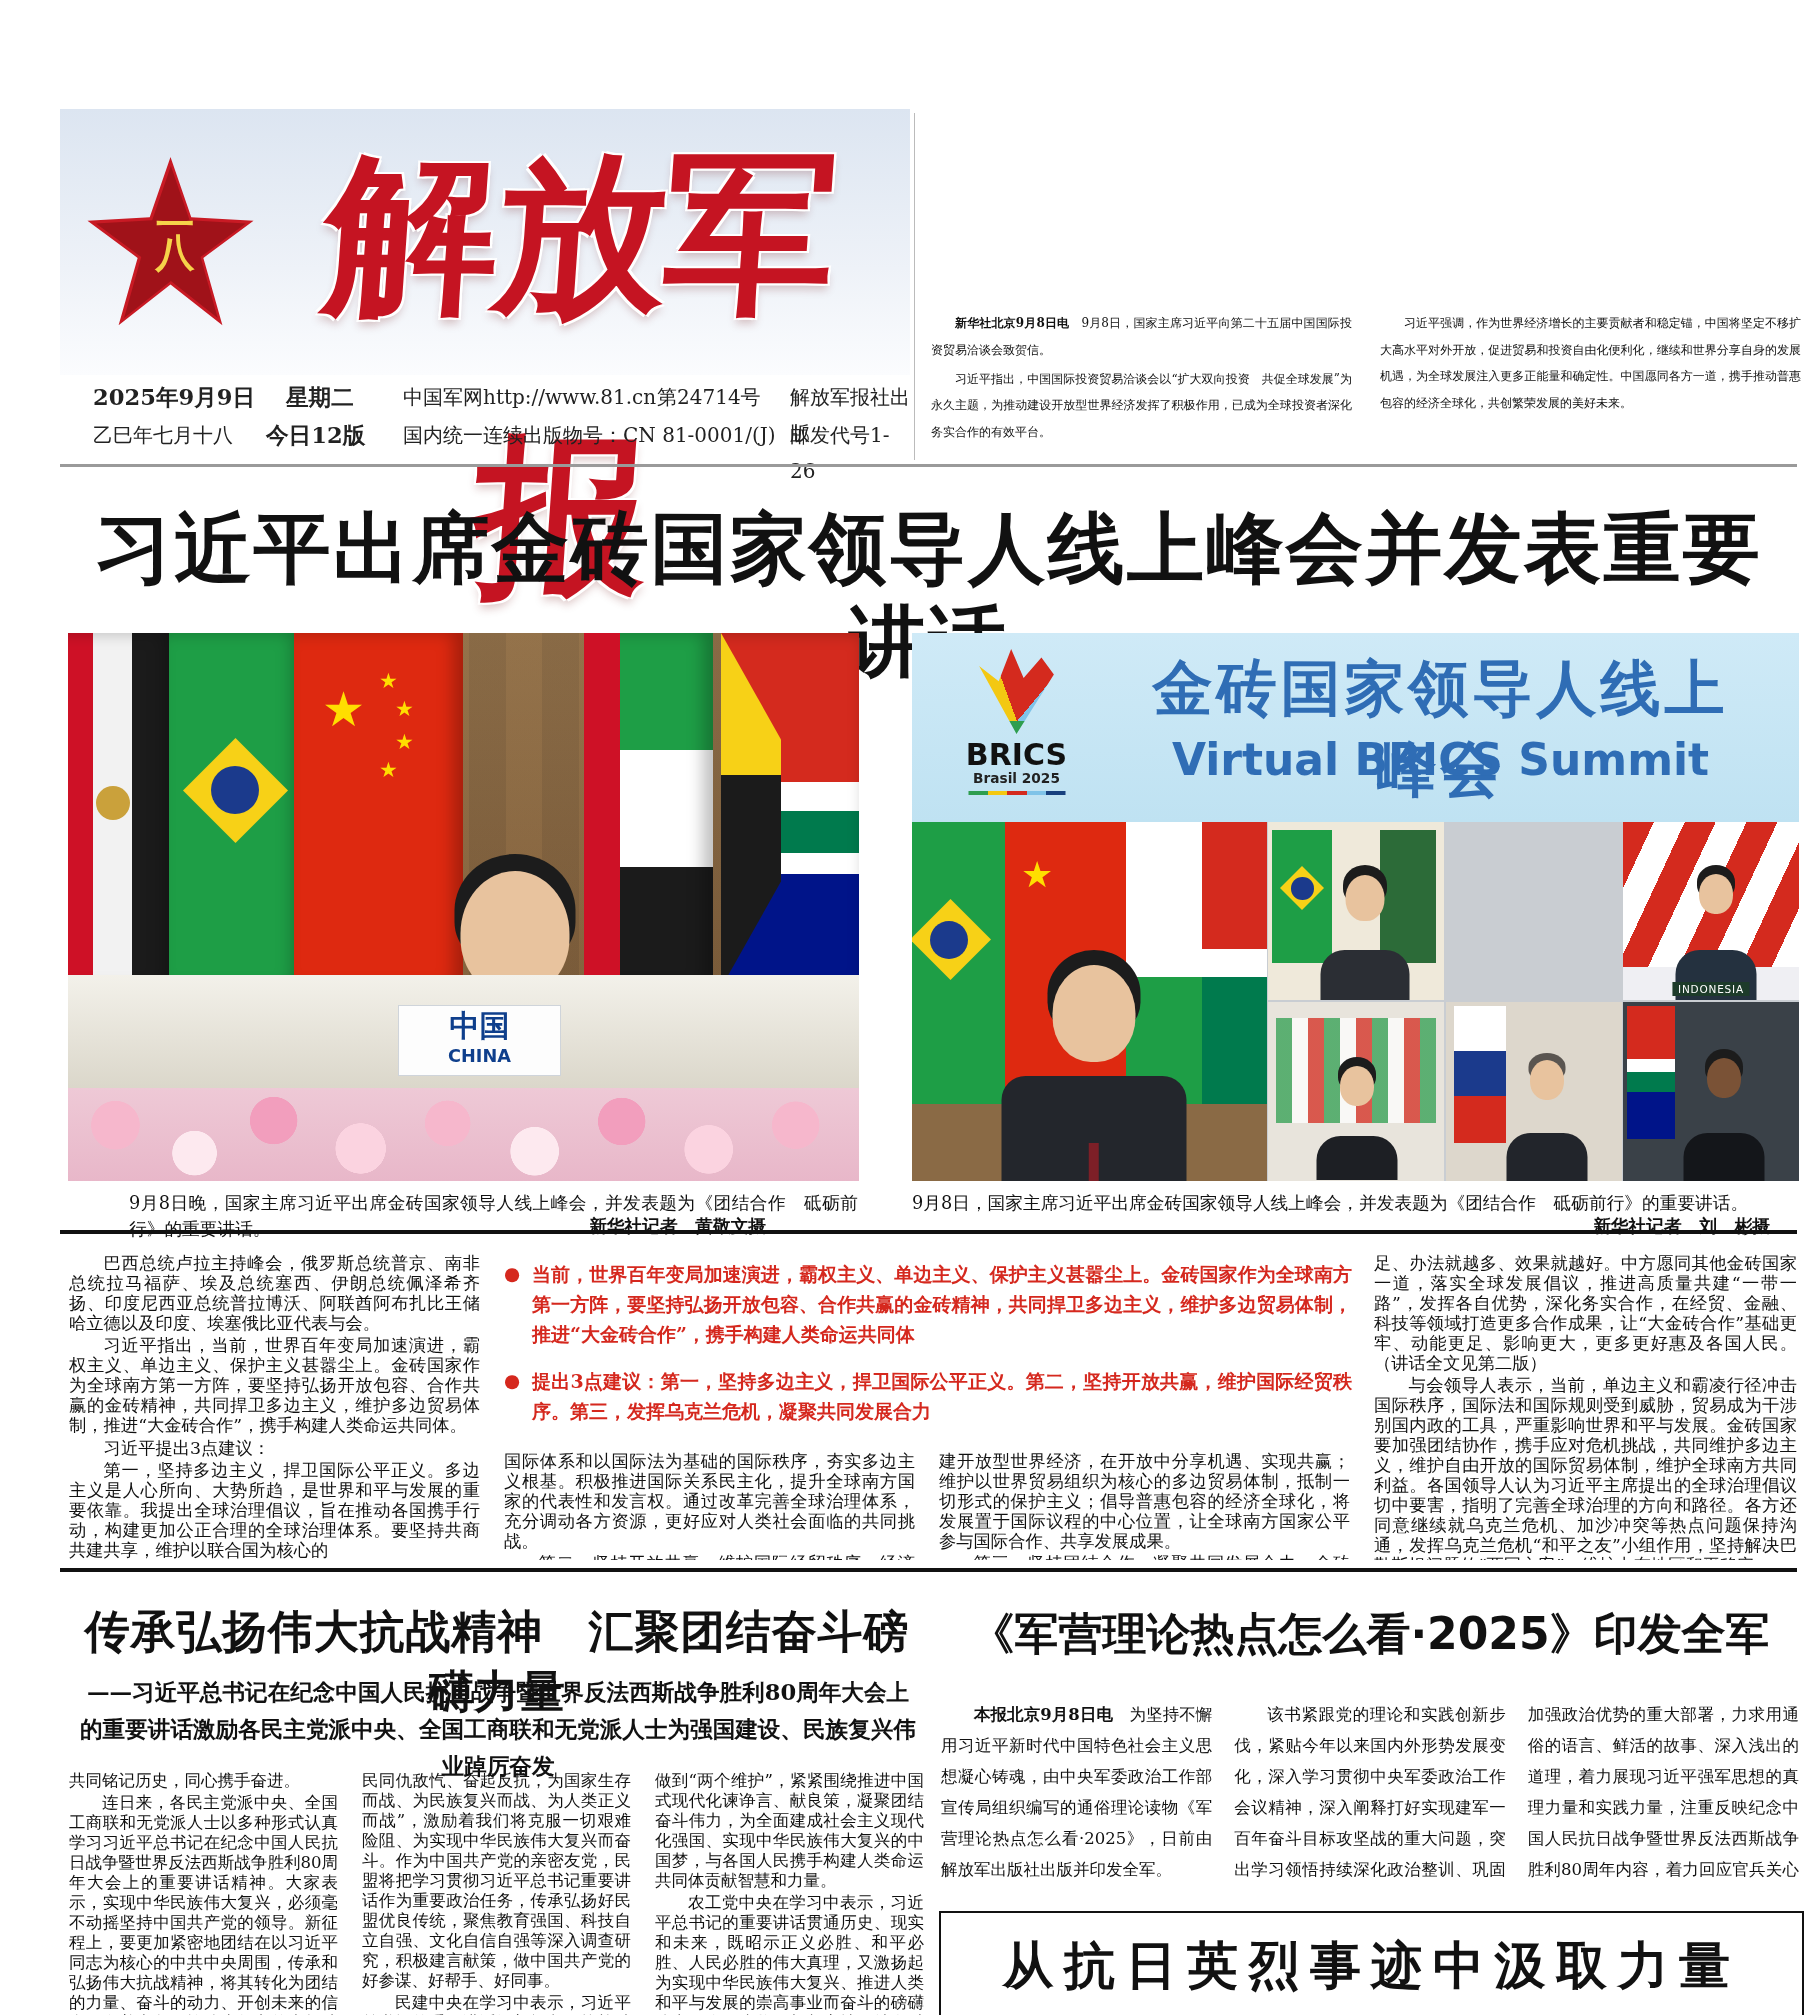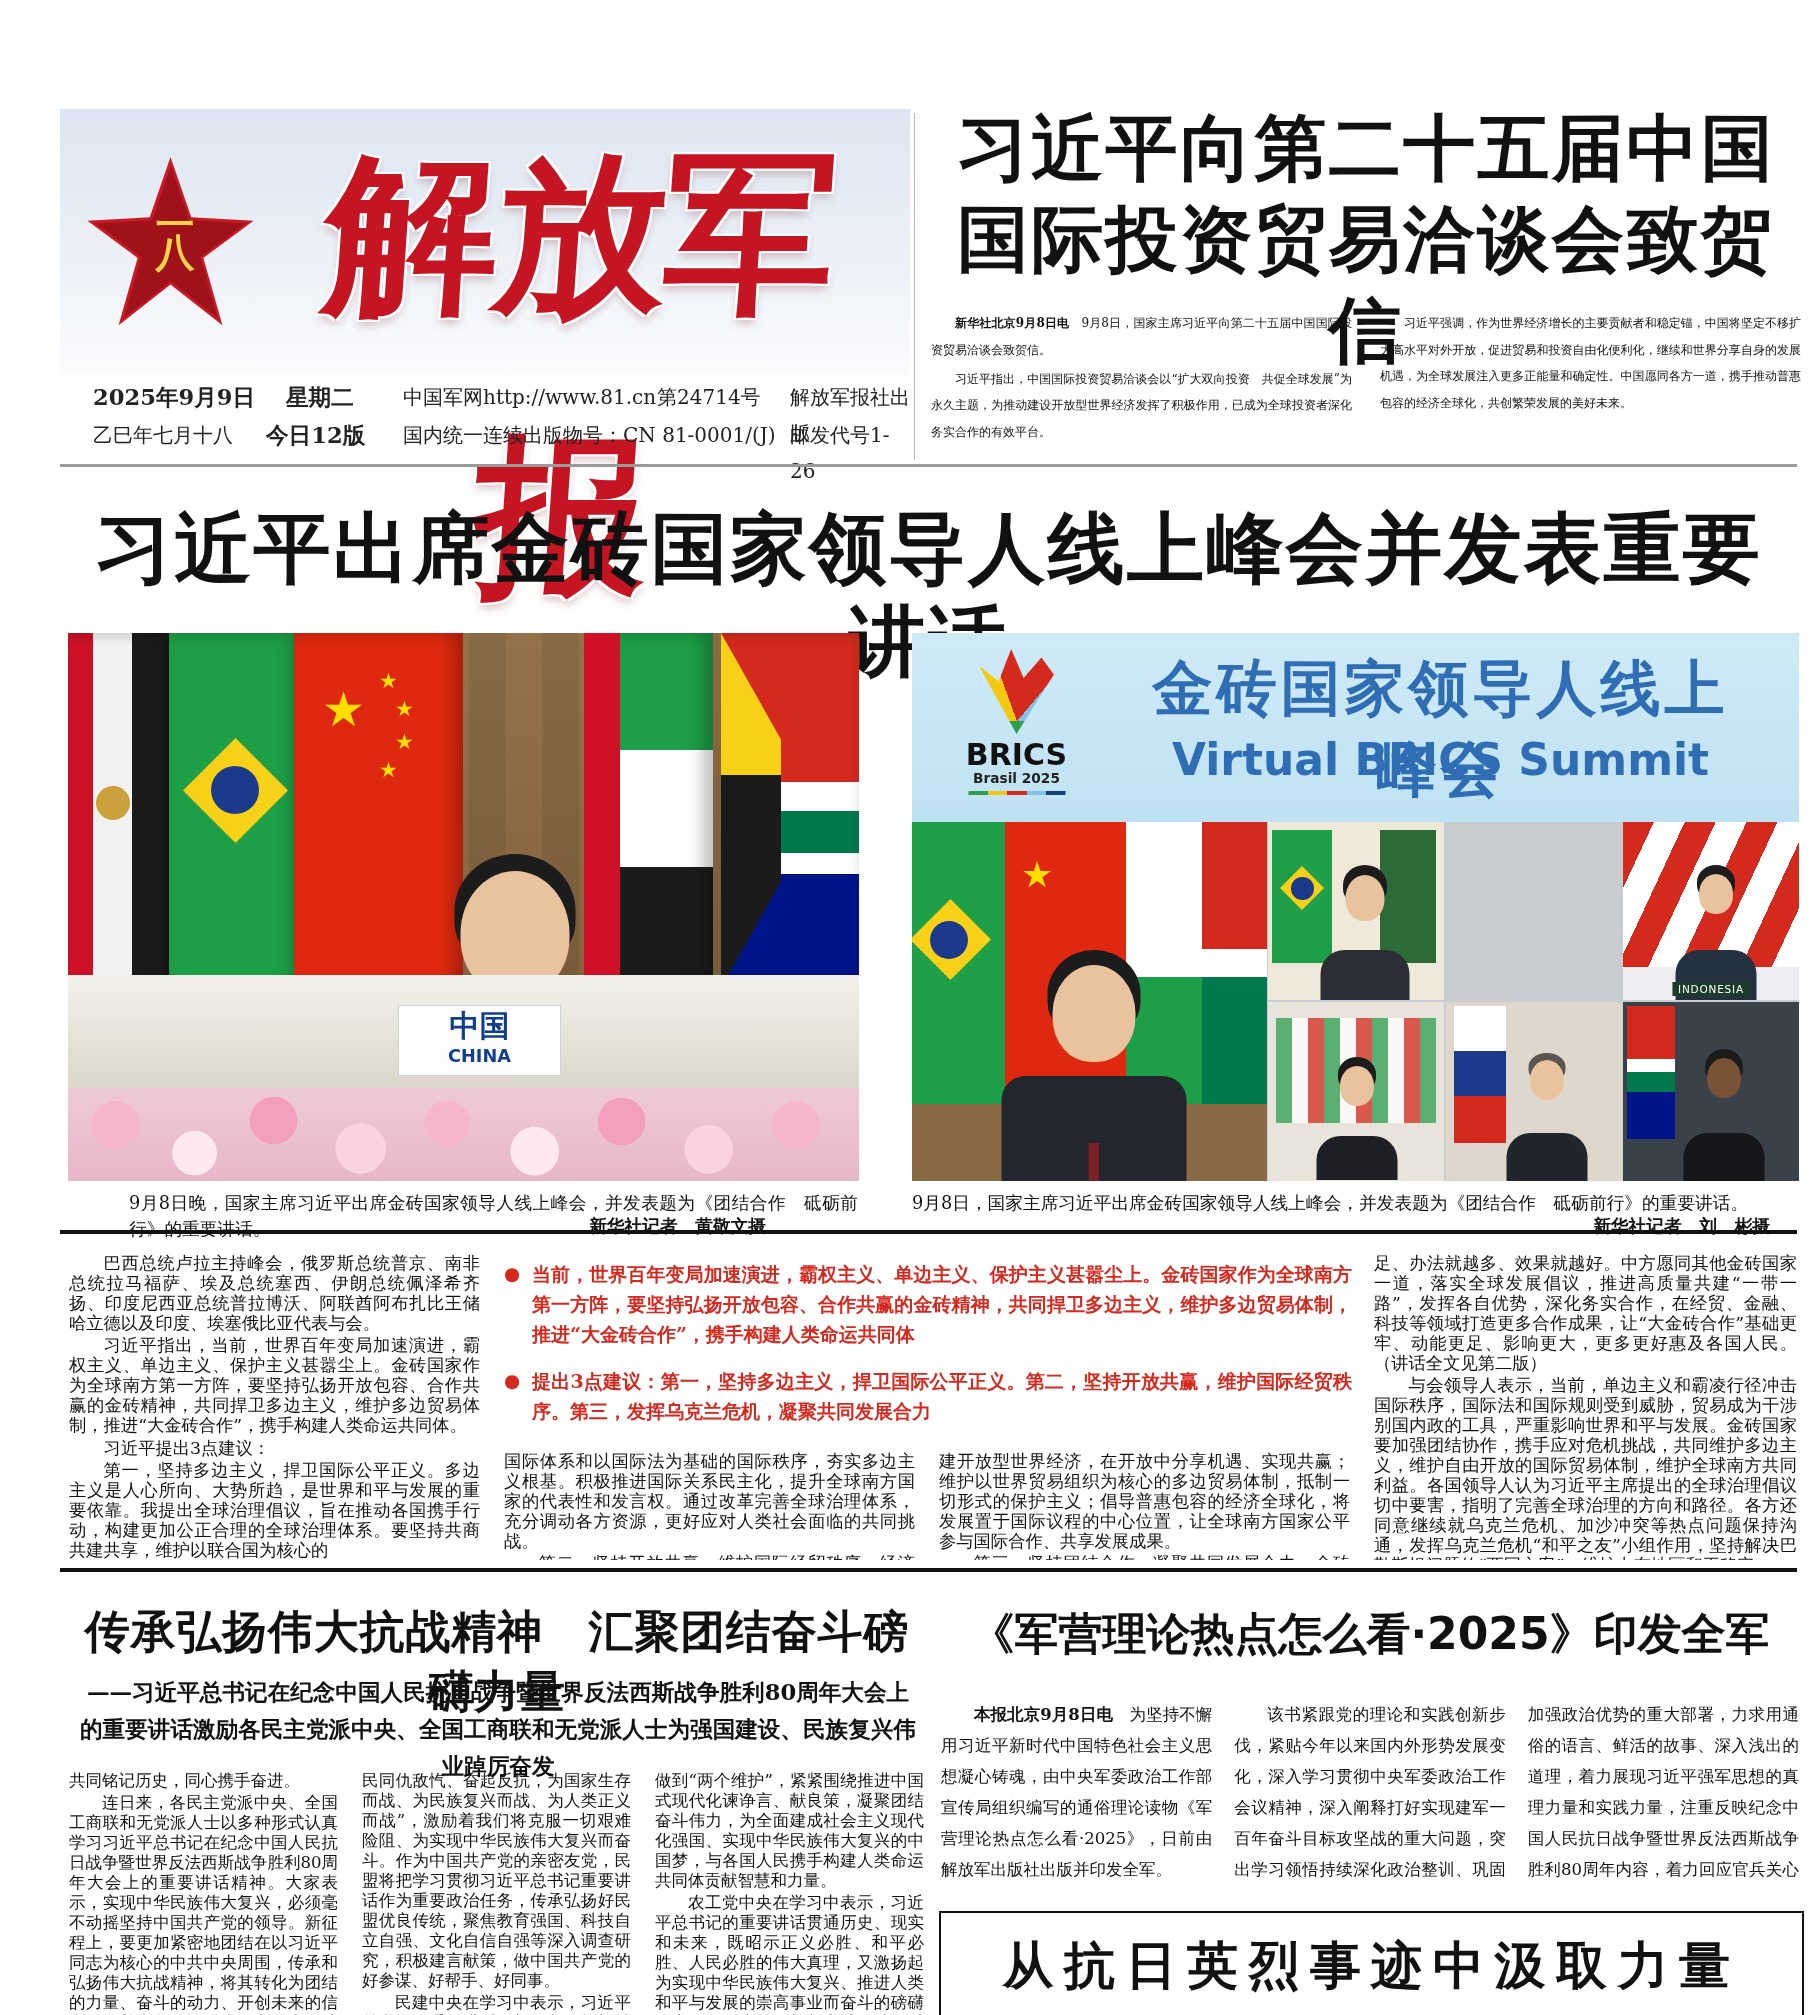--- a/index.html
+++ b/index.html
@@ -117,24 +117,20 @@
   </div>
   <div class="abs dl" style="left:93px;top:417px;width:818px;">
     <span style="position:absolute;left:0;font-size:20px;">乙巳年七月十八</span>
     <span style="position:absolute;left:173px;"><b>今日12版</b></span>
     <span style="position:absolute;left:310px;font-size:20px;">国内统一连续出版物号：CN 81-0001/(J)</span>
     <span style="position:absolute;left:697px;font-size:20px;">邮发代号1-26</span>
   </div>
   <div id="vrule-mast" class="abs"></div>
   <div id="rule-top" class="abs"></div>
 
-  <div id="gx-headline" class="abs sans">
-    <div>习近平向第二十五届中国</div>
-    <div>国际投资贸易洽谈会致贺信</div>
-  </div>
   <div id="gx-body" class="abs art clip">
     <p><b>新华社北京9月8日电</b>　<span>9月8日，国家主席习近平向第二十五届中国国际投资贸易洽谈会致贺信。</span></p>
     <div>
         <p>习近平指出，中国国际投资贸易洽谈会以“扩大双向投资　共促全球发展”为永久主题，为推动建设开放型世界经济发挥了积极作用，已成为全球投资者深化务实合作的有效平台。</p>
         <p>习近平强调，作为世界经济增长的主要贡献者和稳定锚，中国将坚定不移扩大高水平对外开放，促进贸易和投资自由化便利化，继续和世界分享自身的发展机遇，为全球发展注入更多正能量和确定性。中国愿同各方一道，携手推动普惠包容的经济全球化，共创繁荣发展的美好未来。</p>
       </div>
   </div>
 
   <div id="banner-headline" class="abs sans">习近平出席金砖国家领导人线上峰会并发表重要讲话</div>
 

